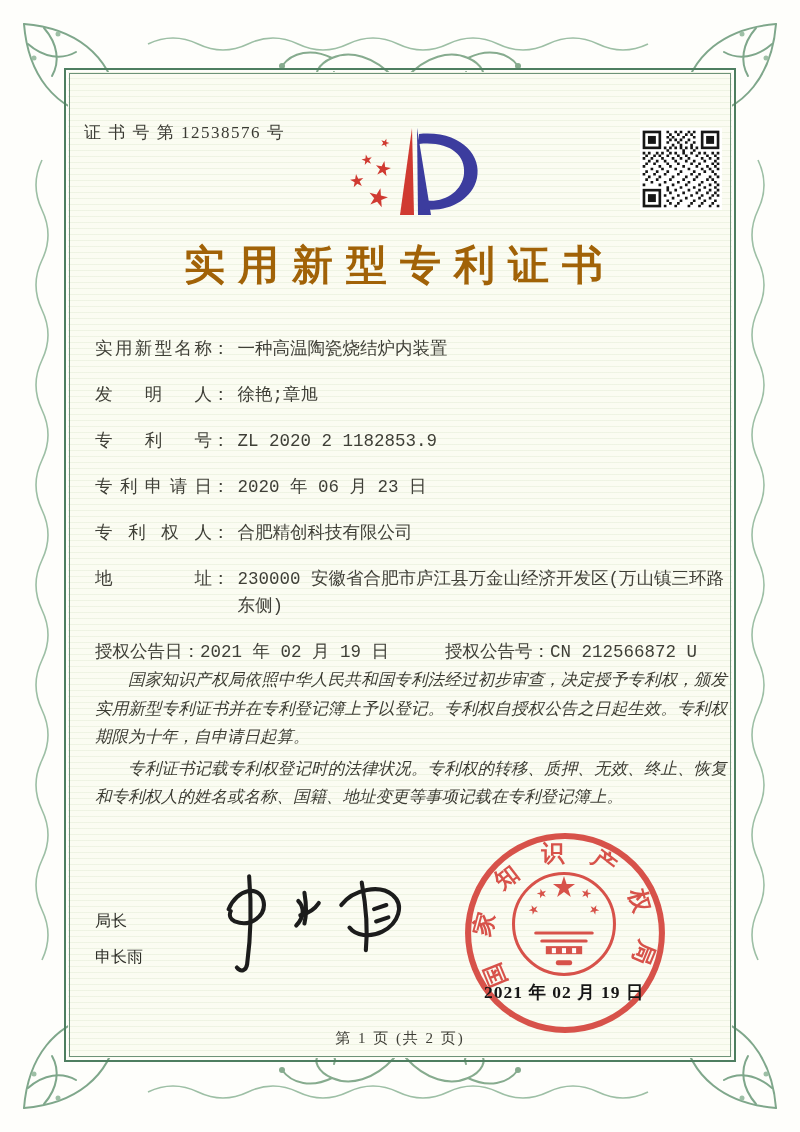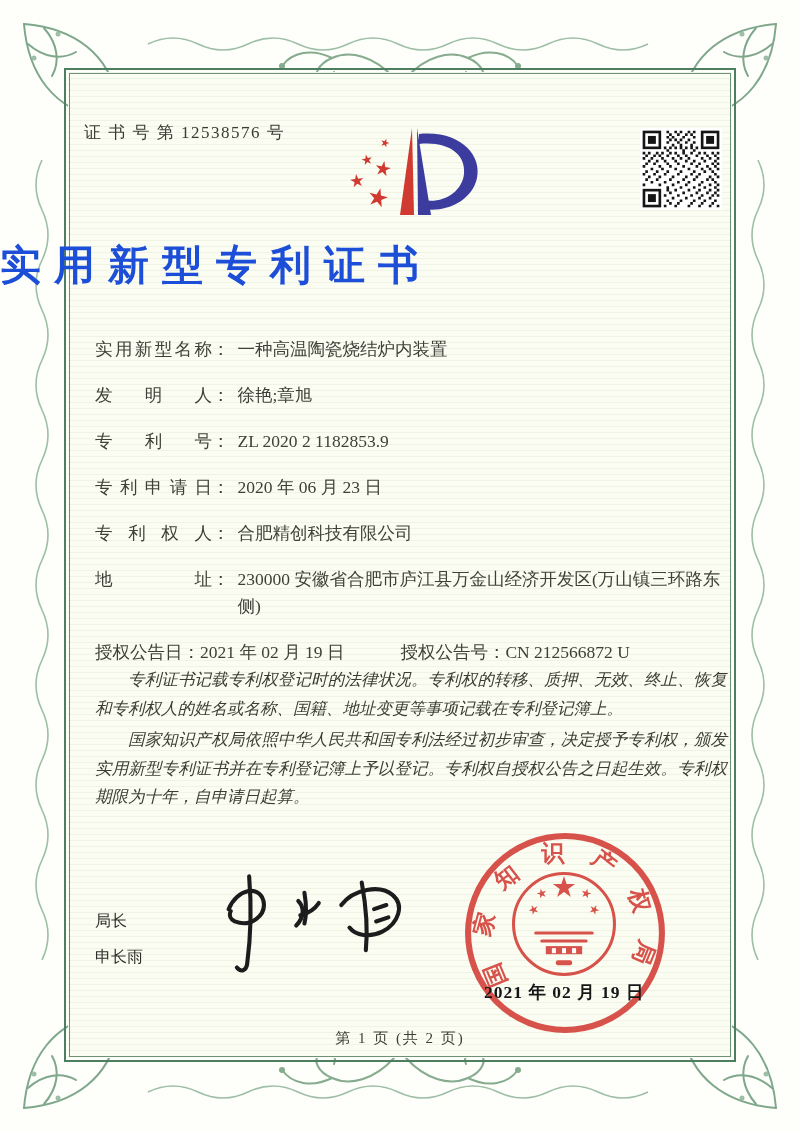--- a/index.html
+++ b/index.html
@@ -17,24 +17,24 @@
   .texture{position:absolute;left:68px;top:72px;right:68px;bottom:74px;background-color:#fbfcf2;
     background-image:repeating-linear-gradient(180deg, rgba(150,180,120,0.12) 0px, rgba(150,180,120,0.12) 1px, rgba(0,0,0,0) 1px, rgba(0,0,0,0) 6px);}
 
   .content{position:absolute;inset:0;z-index:2;color:#3f3f37;}
 
   .cert-no{position:absolute;left:84px;top:121px;font-size:17px;letter-spacing:1.5px;color:#3a3a33;}
 
   .logo{position:absolute;left:330px;top:112px;width:170px;height:118px;}
   .qr{position:absolute;left:640px;top:128px;width:82px;height:82px;background:#ffffff;}
 
-  .title{position:absolute;left:0;top:238px;width:100%;font-size:41px;font-weight:700;
-    letter-spacing:13px;color:#1d4ed8;margin:0;}
-
-  .fields{position:absolute;left:95px;top:336px;right:60px;}
+  .title{position:absolute;left:0;top:238px;width:100%;text-align:center;font-size:41px;font-weight:700;
+    letter-spacing:13px;color:#a16207;margin:0;}
+
+  .fields{position:absolute;left:95px;top:336px;right:60px;font-family:Liberation Mono, monospace;}
   .frow{display:flex;align-items:flex-start;margin-bottom:19px;font-size:17.5px;line-height:27px;}
   .flabel{flex:none;width:117px;text-align:justify;text-align-last:justify;}
   .fcolon{flex:none;}
   .fvalue{margin-left:8px;max-width:498px;}
   .grant-row{display:flex;font-size:17.5px;line-height:27px;margin-top:0;}
   .grant-row .g2{margin-left:56px;}
 
   .paras{position:absolute;left:95px;top:666px;width:632px;}
   .paras p{margin:0 0 3px 0;font-size:16.5px;line-height:28.5px;text-indent:2em;text-align:justify;
     font-style:italic;color:#3c3c33;}
@@ -194,22 +194,22 @@
       </div>
       <div class="grant-row">
         <span>授权公告日：</span>
         <span>2021 年 02 月 19 日</span>
         <span class="g2">授权公告号：</span>
         <span>CN 212566872 U</span>
       </div>
     </div>
 
     <div class="paras">
+      <p>国家知识产权局依照中华人民共和国专利法经过初步审查，决定授予专利权，颁发实用新型专利证书并在专利登记簿上予以登记。专利权自授权公告之日起生效。专利权期限为十年，自申请日起算。</p>
       <p>专利证书记载专利权登记时的法律状况。专利权的转移、质押、无效、终止、恢复和专利权人的姓名或名称、国籍、地址变更等事项记载在专利登记簿上。</p>
-      <p>国家知识产权局依照中华人民共和国专利法经过初步审查，决定授予专利权，颁发实用新型专利证书并在专利登记簿上予以登记。专利权自授权公告之日起生效。专利权期限为十年，自申请日起算。</p>
     </div>
 
     <div class="director">
       <div>局长</div>
       <div>申长雨</div>
     </div>
 
     <svg class="signature" viewBox="0 0 210 105">
       <g stroke="#1c1c1c" stroke-width="4" fill="none" stroke-linecap="round">
         <path d="M28,38 C36,18 58,14 62,30 C65,44 50,56 34,50 C30,48 28,44 30,40"></path>

